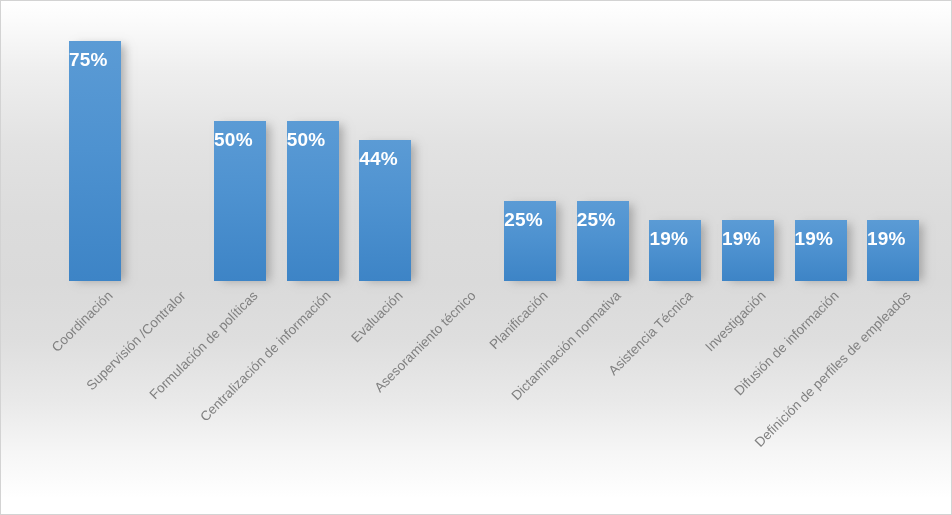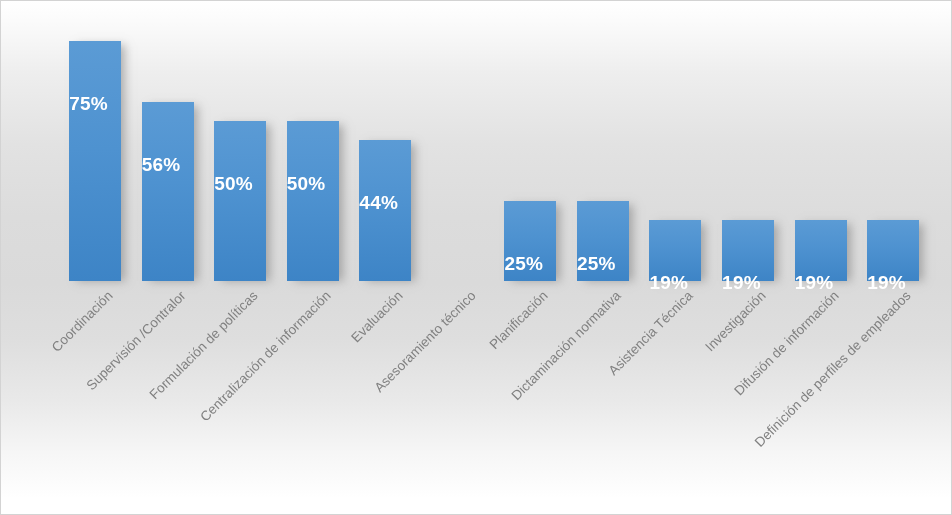--- a/index.html
+++ b/index.html
@@ -53,28 +53,26 @@
     width: 52px;
     background: linear-gradient(to bottom, #5b9bd5 0%, #4e92d0 45%, #3d84c6 100%);
     box-shadow: 6px 2px 9px -2px rgba(120,120,120,0.55);
   }
 
   .bar-value {
     position: absolute;
     left: 0;
     right: 13px;
     top: 8px;
-    text-align: center;
     color: #ffffff;
     font-size: 19px;
     font-weight: bold;
     font-family: "Liberation Sans", sans-serif;
     letter-spacing: 0.2px;
     white-space: nowrap;
-    margin-top: 44px;
   }
 
   
   .cat-label {
     position: absolute;
     top: 287px;
     color: #808080;
     font-size: 13.5px;
     font-family: "Liberation Sans", sans-serif;
     white-space: nowrap;
@@ -92,25 +90,20 @@
 
 <div id="chart-frame">
   <div id="plot-area">
       <div class="bar-group" style="left: 68px;">
         <div class="bar" title="Coordinación: 75%" style="height: 240px;">
           <div class="bar-value">75%</div>
         </div>
       </div>
       <div class="cat-label" style="left: 104px; width: 0px;">
         <span class="cat-label-inner" style="position: absolute; right: 0px; top: 0px;">Coordinación</span>
-      </div>
-      <div class="bar-group" style="left: 140.55px;">
-        <div class="bar" title="Supervisión /Contralor: 56%" style="height: 179.2px;">
-          <div class="bar-value">56%</div>
-        </div>
       </div>
       <div class="cat-label" style="left: 176.55px; width: 0px;">
         <span class="cat-label-inner" style="position: absolute; right: 0px; top: 0px;">Supervisión /Contralor</span>
       </div>
       <div class="bar-group" style="left: 213.1px;">
         <div class="bar" title="Formulación de políticas: 50%" style="height: 160px;">
           <div class="bar-value">50%</div>
         </div>
       </div>
       <div class="cat-label" style="left: 249.1px; width: 0px;">

